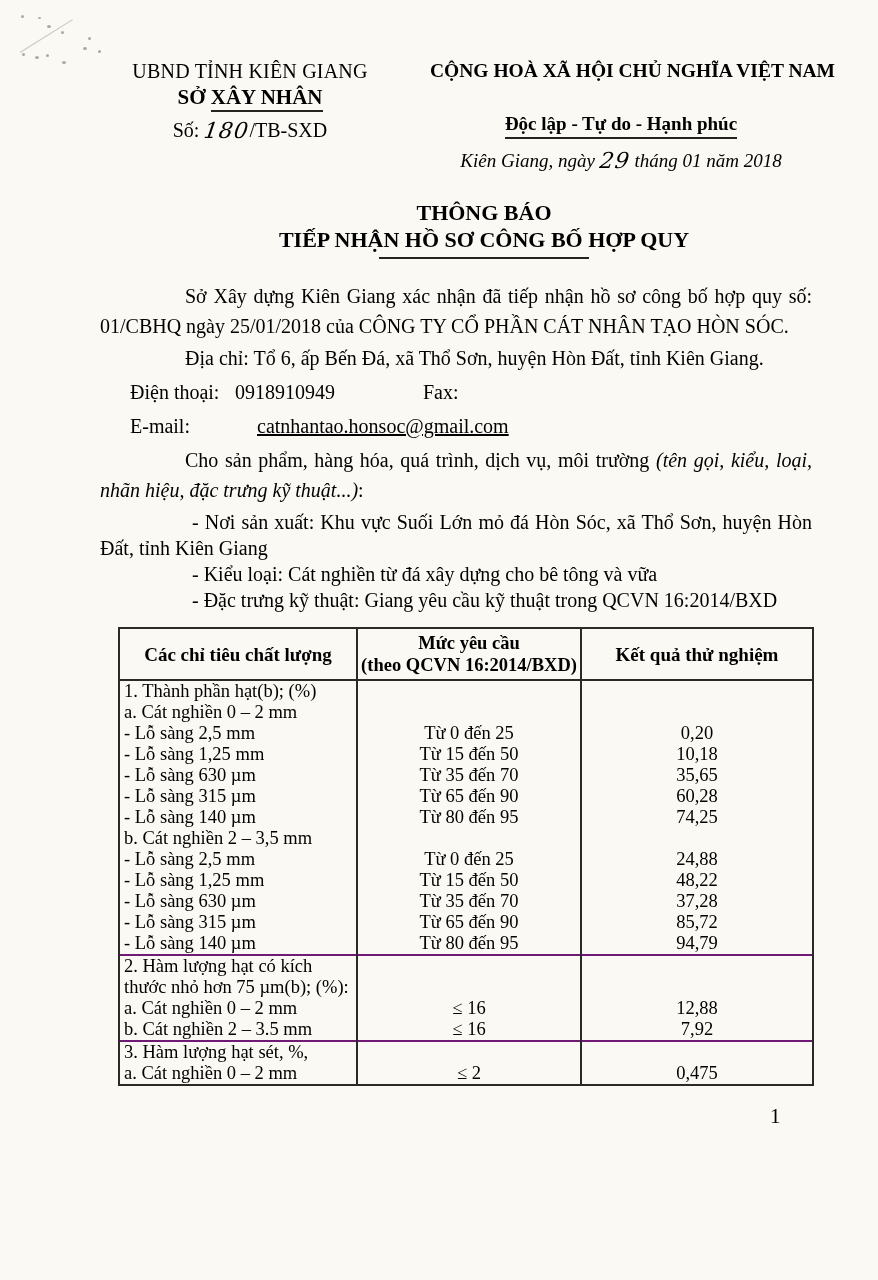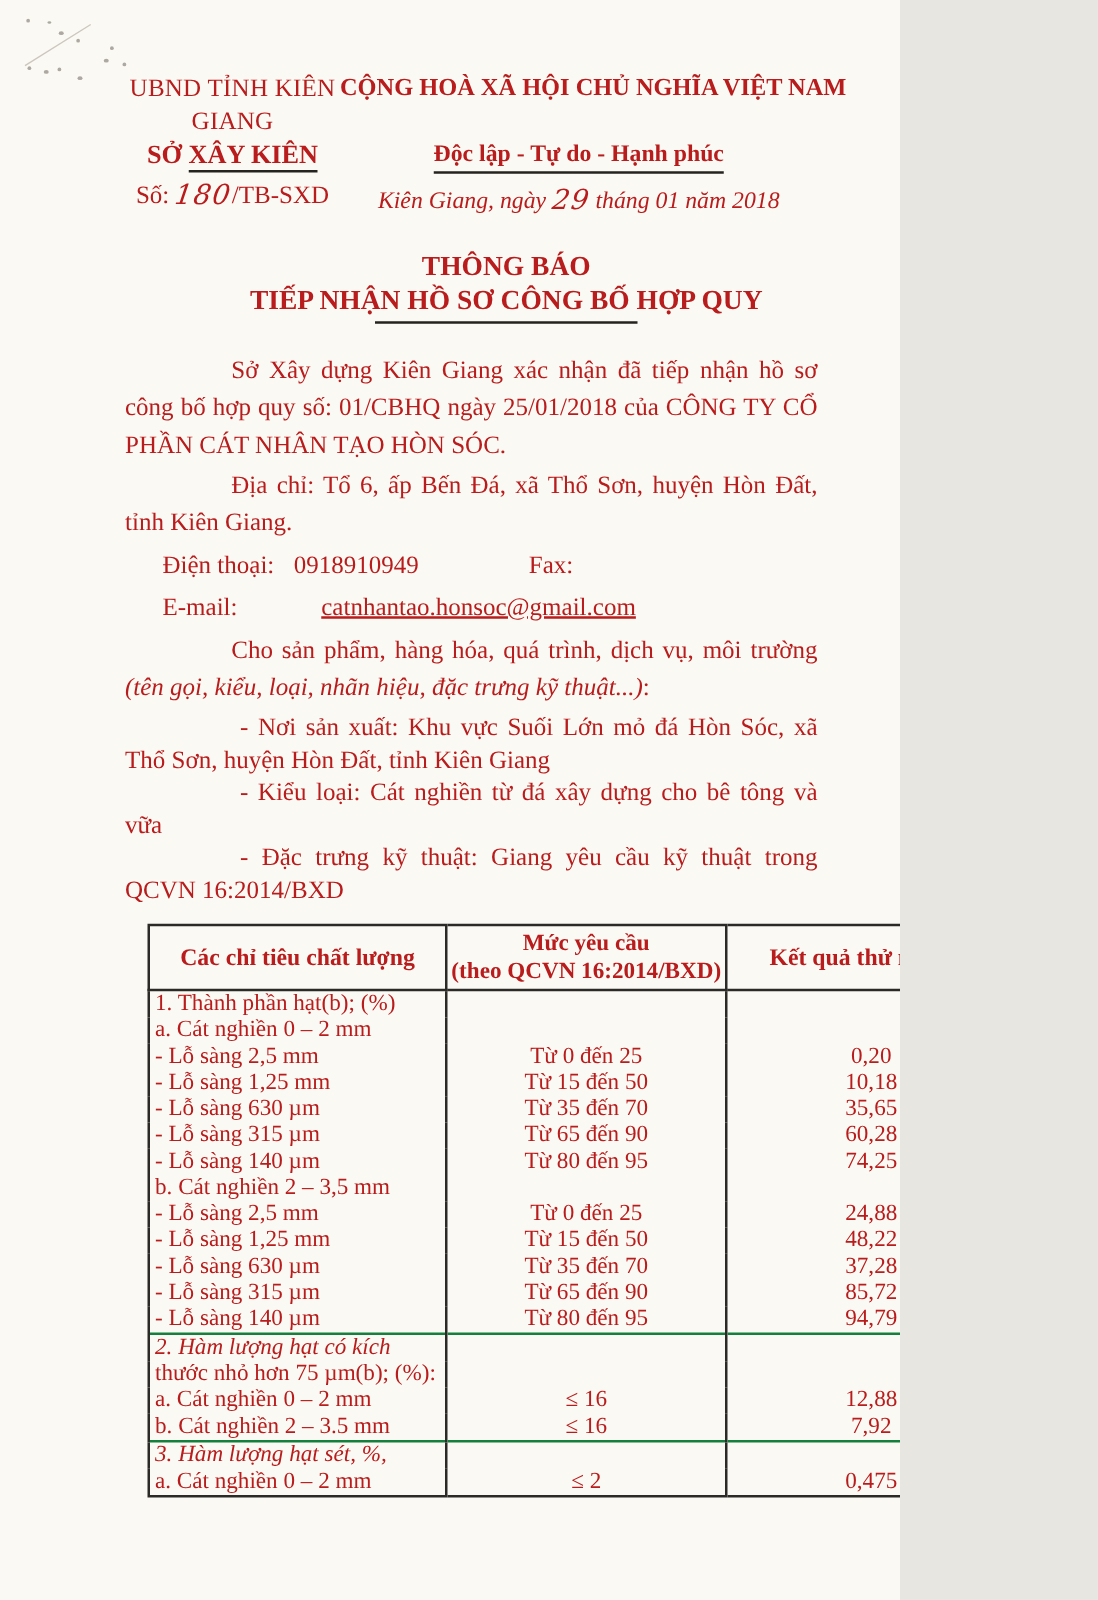--- a/index.html
+++ b/index.html
@@ -1,21 +1,21 @@
 <!DOCTYPE html>
 <html><head>
 <meta charset="utf-8">
 <style>
   html,body{margin:0;padding:0;background:#e8e6e0;}
   .page{
     position:relative;
-    width:720px;height:1280px;
+    width:878px;height:1280px;
     background:#fbf9f3;
     font-family:"Liberation Serif", serif;
-    color:#b91c1c;
+    color:#000000;
     overflow:hidden;
   }
   .content{padding:58px 66px 0 100px;}
   
   .doc-header{display:flex;justify-content:space-between;align-items:flex-start;}
   .hdr-left{width:300px;text-align:center;}
   .hdr-right{width:382px;text-align:center;}
   .hdr-left .org-parent{font-size:20px;line-height:26px;letter-spacing:.2px;}
   .hdr-left .org-name{font-size:21px;font-weight:bold;line-height:26px;}
   .hdr-left .org-name .u{border-bottom:2px solid #24231f;padding-bottom:1px;}
@@ -46,21 +46,21 @@
   .items{margin-top:4px;}
   
   table.spec{border-collapse:collapse;table-layout:fixed;width:694px;margin-left:18px;margin-top:14px;border:2px solid #2b2a26;}
   table.spec th,table.spec td{border-left:2px solid #2b2a26;border-right:2px solid #2b2a26;overflow:hidden;}
   table.spec th{border-bottom:2px solid #2b2a26;font-size:19px;font-weight:bold;padding:3px 2px;vertical-align:middle;}
   th .h2line{font-size:18.5px;line-height:22px;}
   th .h1line{line-height:23px;}
   table.spec td{font-size:18.5px;height:21px;line-height:21px;padding:0 4px;white-space:nowrap;}
   td.c1{text-align:left;padding-left:8px;}
   td.c2,td.c3{text-align:center;}
-  tr.sec-start td{border-top:2px solid #15803d;font-style:italic;}
+  tr.sec-start td{border-top:2px solid #701a75;}
   
   .page-num{position:absolute;top:1104px;left:770px;font-size:21px;}
   .speck{position:absolute;border-radius:50%;background:#6e675f;opacity:.55;}
   .scratch{position:absolute;width:62px;height:1px;background:#9b948a;opacity:.5;transform:rotate(-32deg);transform-origin:left center;}
 </style>
 </head>
 <body>
 
 <div class="page">
 
@@ -75,21 +75,21 @@
   <div class="speck" style="left:22px;top:53px;width:3px;height:3px;"></div>
   <div class="speck" style="left:35px;top:56px;width:4px;height:3px;"></div>
   <div class="speck" style="left:46px;top:54px;width:3px;height:3px;"></div>
   <div class="speck" style="left:62px;top:61px;width:4px;height:3px;"></div>
 
   <div class="content">
 
     <div class="doc-header">
       <div class="hdr-left">
         <div class="org-parent">UBND TỈNH KIÊN GIANG</div>
-        <div class="org-name"><span>SỞ </span><span class="u">XÂY KIÊN</span></div>
+        <div class="org-name"><span>SỞ </span><span class="u">XÂY NHÂN</span></div>
         <div class="doc-number">
           <span>Số:</span>
           <span class="hand">180</span><span>/TB-SXD</span>
         </div>
       </div>
       <div class="hdr-right">
         <div class="national1">CỘNG HOÀ XÃ HỘI CHỦ NGHĨA VIỆT NAM</div>
         <div class="national2"><span class="u2">Độc lập - Tự do - Hạnh phúc</span></div>
         <div class="dateline">
           <span>Kiên Giang, ngày</span>

